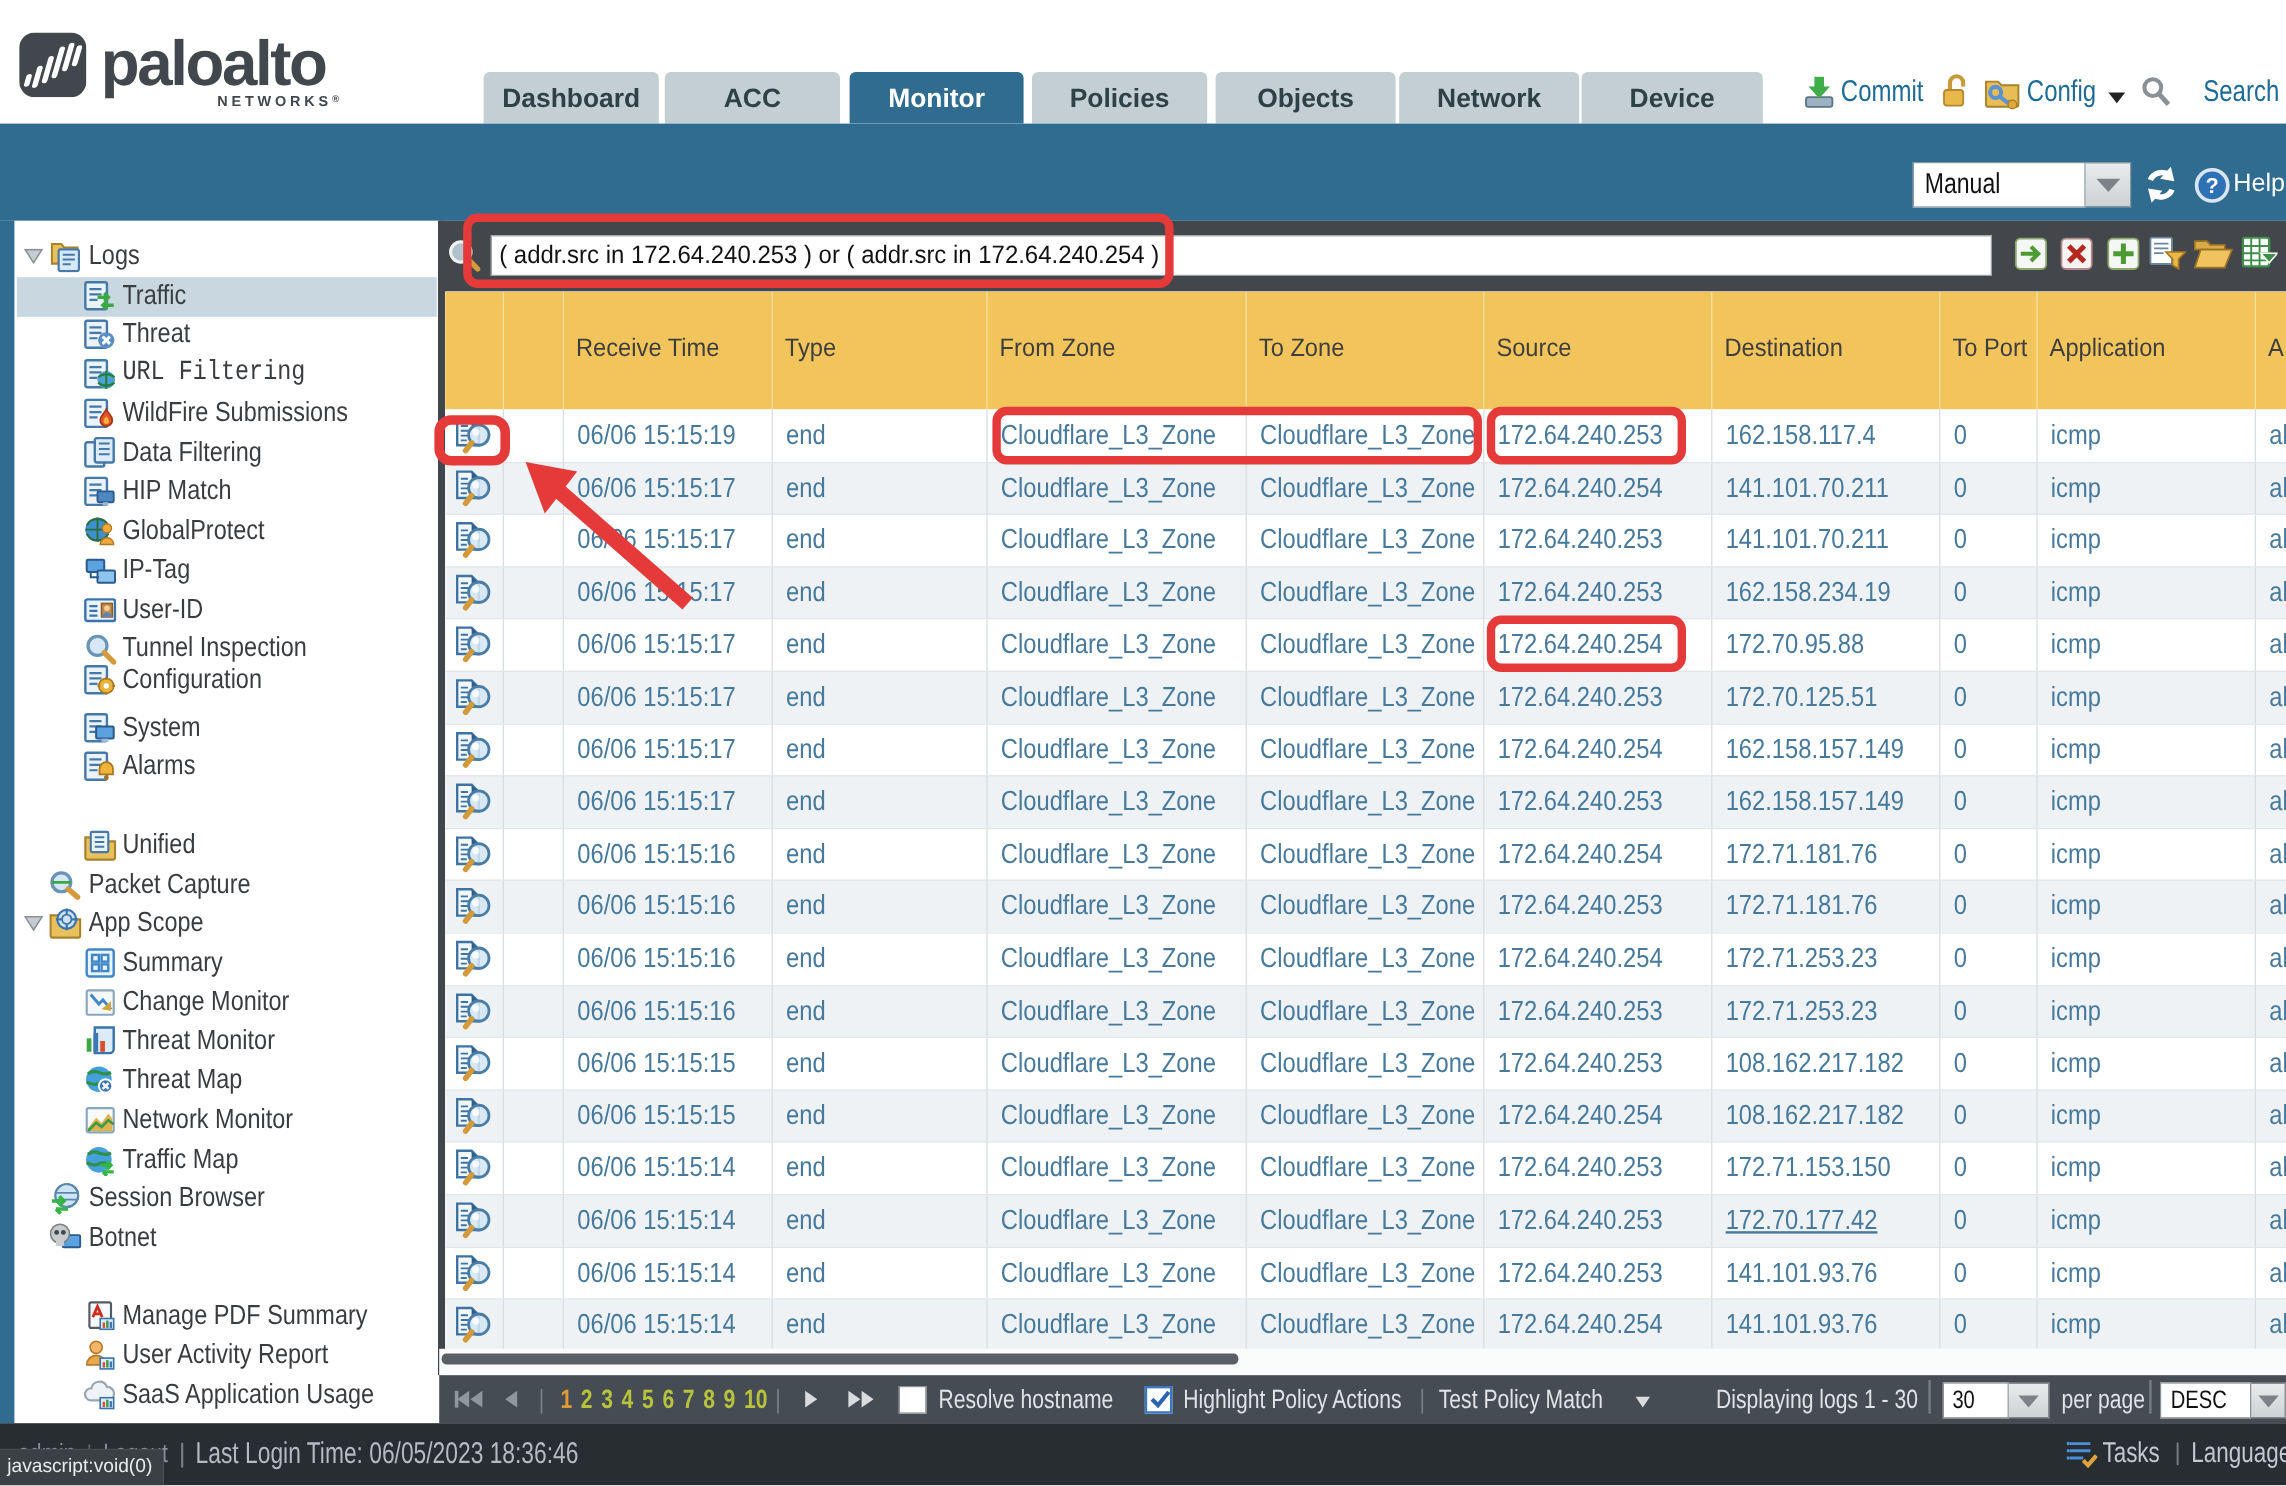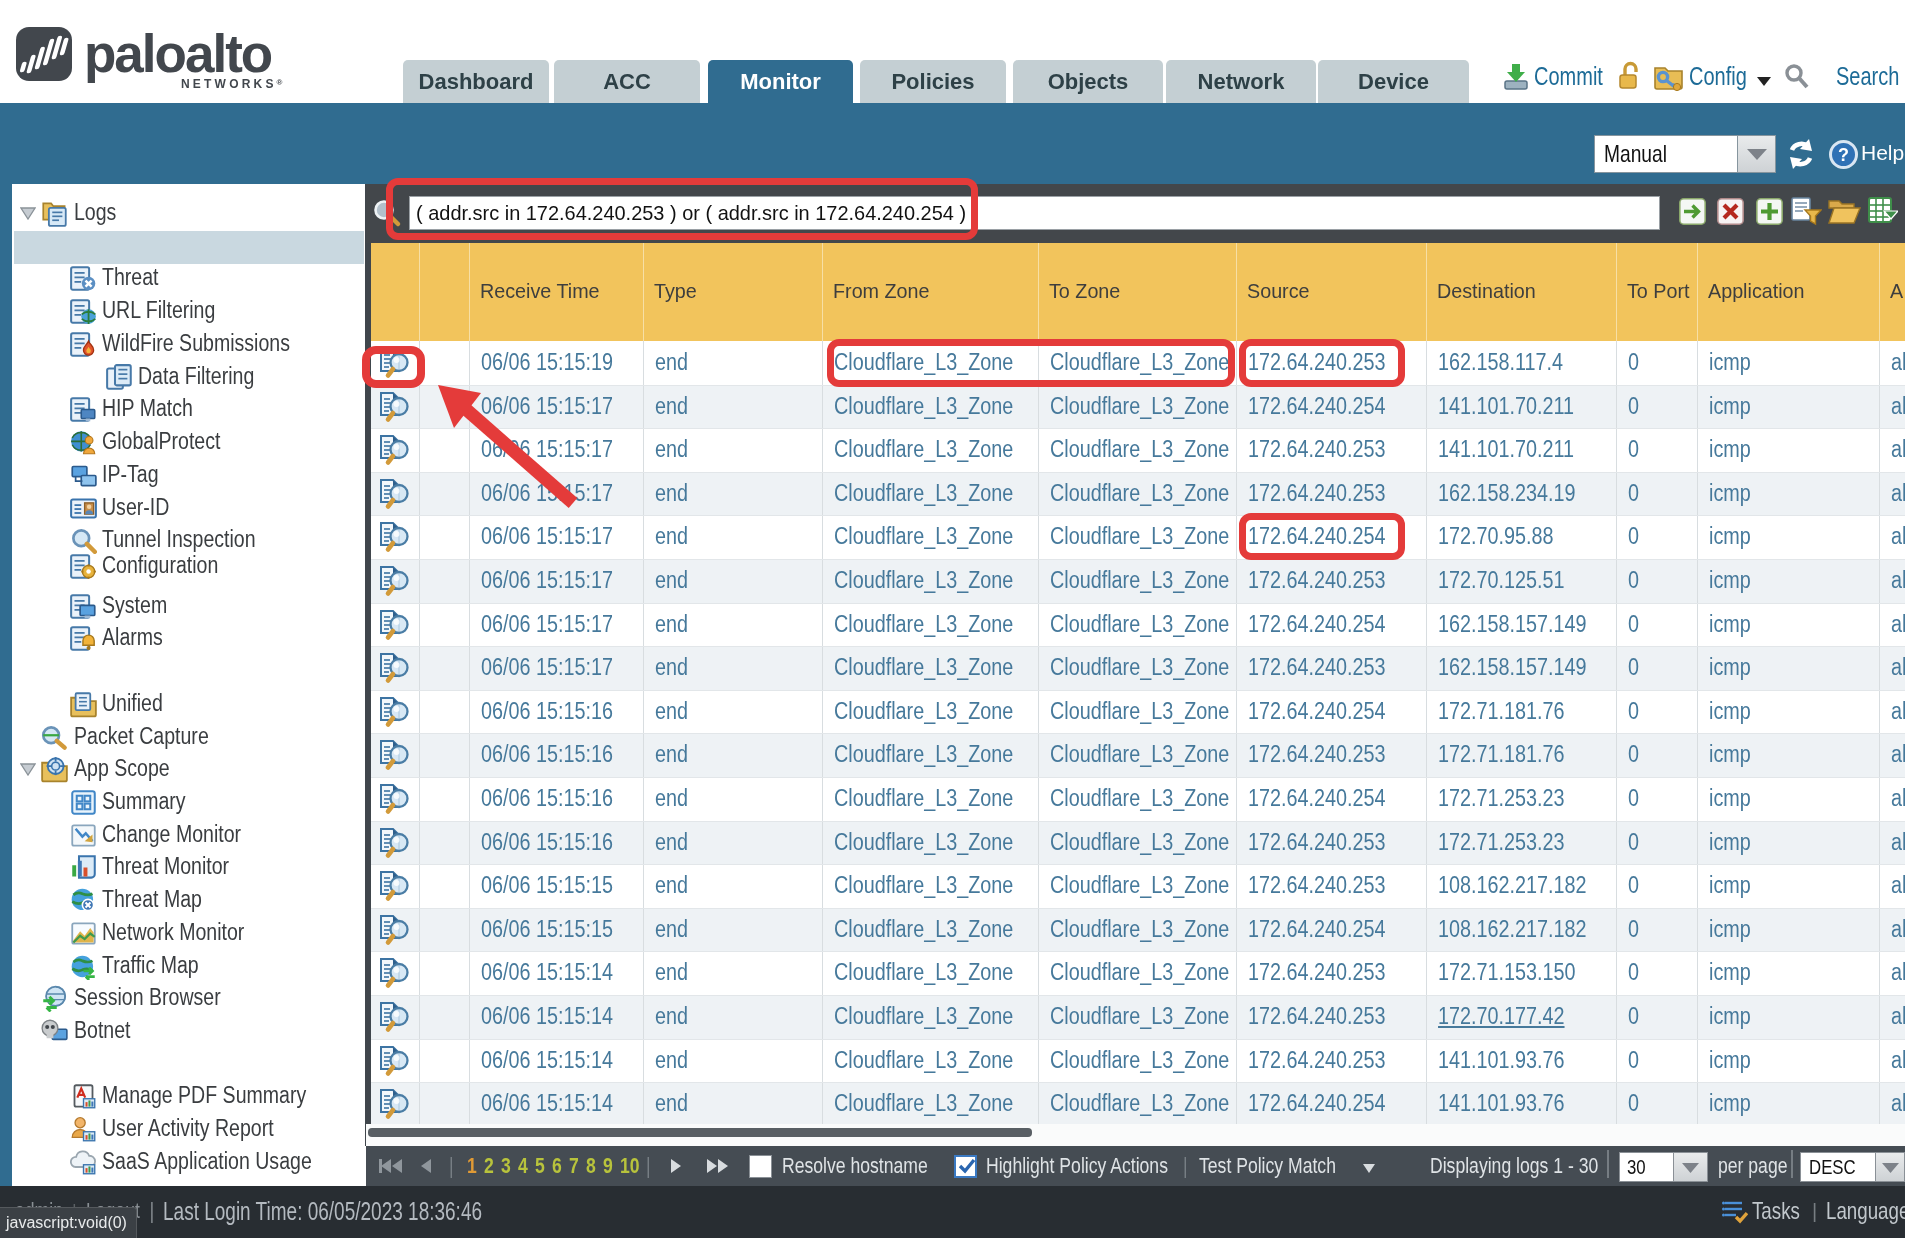--- a/index.html
+++ b/index.html
@@ -112,60 +112,73 @@
           <rect x="7" y="7" width="15" height="16" rx="1.5" fill="#d7e9f7" stroke="#4779a8" stroke-width="1.6"></rect>
           <g stroke="#4779a8" stroke-width="1.5">
             <line x1="10" y1="11" x2="19" y2="11"></line>
             <line x1="10" y1="14.5" x2="19" y2="14.5"></line>
             <line x1="10" y1="18" x2="16" y2="18"></line>
           </g>
         </svg>
         <span class="lbl" style="left:62px;">Logs</span>
       </div>
 <div class="hilite" style="top:46.7px;"></div>
-<div class="si" style="left:0;top:79.4px;width:354px;">
+      <div class="si" style="left:0;top:46.7px;width:354px;">
         <svg style="left:58px" width="27" height="27" viewBox="0 0 24 24">
           <rect x="1" y="2" width="16" height="20" rx="1.5" fill="#eaf2fa" stroke="#4779a8" stroke-width="1.8"></rect>
           <g stroke="#4779a8" stroke-width="1.6">
             <line x1="4" y1="7" x2="13" y2="7"></line>
             <line x1="4" y1="11" x2="13" y2="11"></line>
             <line x1="4" y1="15" x2="10" y2="15"></line>
           </g>
-          <circle cx="16.5" cy="16.5" r="6" fill="#5b8fc3"></circle>
-          <path d="M13.8 13.8 l5.4 5.4 m0 -5.4 l-5.4 5.4" stroke="#fff" stroke-width="2.2"></path>
-        </svg>
-        <span class="lbl" style="left:90px;">Threat</span>
-      </div>
-<div class="si" style="left:0;top:112.2px;width:354px;">
+          <path d="M10 13 h8 m-3 -3 l3 3 l-3 3" stroke="#3aa843" stroke-width="2.6" fill="none"></path>
+          <path d="M22 19 h-8 m3 -3 l-3 3 l3 3" stroke="#3aa843" stroke-width="2.6" fill="none"></path>
+        </svg>
+        <span class="lbl" style="left:90px;">Traffic</span>
+      </div>
+<div class="si" style="left:0;top:79.4px;width:354px;">
         <svg style="left:58px" width="27" height="27" viewBox="0 0 24 24">
           <rect x="1" y="2" width="16" height="20" rx="1.5" fill="#eaf2fa" stroke="#4779a8" stroke-width="1.8"></rect>
           <g stroke="#4779a8" stroke-width="1.6">
             <line x1="4" y1="7" x2="13" y2="7"></line>
             <line x1="4" y1="11" x2="13" y2="11"></line>
             <line x1="4" y1="15" x2="10" y2="15"></line>
           </g>
-          <circle cx="16.5" cy="16.5" r="6.5" fill="#4aa2d9"></circle>
-          <path d="M10.5 14.5 a9 9 0 0 1 12 0 M10.5 18.5 a9 9 0 0 0 12 0 M16.5 10 v13" stroke="#2b7d3c" stroke-width="1.6" fill="none"></path>
-        </svg>
-        <span class="lbl" style="left:90px;">URL Filtering</span>
-      </div>
-<div class="si" style="left:0;top:144.9px;width:354px;">
+          <circle cx="16.5" cy="16.5" r="6" fill="#5b8fc3"></circle>
+          <path d="M13.8 13.8 l5.4 5.4 m0 -5.4 l-5.4 5.4" stroke="#fff" stroke-width="2.2"></path>
+        </svg>
+        <span class="lbl" style="left:90px;">Threat</span>
+      </div>
+<div class="si" style="left:0;top:112.2px;width:354px;font-family:Liberation Mono, monospace;">
         <svg style="left:58px" width="27" height="27" viewBox="0 0 24 24">
           <rect x="1" y="2" width="16" height="20" rx="1.5" fill="#eaf2fa" stroke="#4779a8" stroke-width="1.8"></rect>
           <g stroke="#4779a8" stroke-width="1.6">
             <line x1="4" y1="7" x2="13" y2="7"></line>
             <line x1="4" y1="11" x2="13" y2="11"></line>
             <line x1="4" y1="15" x2="10" y2="15"></line>
           </g>
+          <circle cx="16.5" cy="16.5" r="6.5" fill="#4aa2d9"></circle>
+          <path d="M10.5 14.5 a9 9 0 0 1 12 0 M10.5 18.5 a9 9 0 0 0 12 0 M16.5 10 v13" stroke="#2b7d3c" stroke-width="1.6" fill="none"></path>
+        </svg>
+        <span class="lbl" style="left:90px;">URL Filtering</span>
+      </div>
+<div class="si" style="left:0;top:144.9px;width:354px;">
+        <svg style="left:58px" width="27" height="27" viewBox="0 0 24 24">
+          <rect x="1" y="2" width="16" height="20" rx="1.5" fill="#eaf2fa" stroke="#4779a8" stroke-width="1.8"></rect>
+          <g stroke="#4779a8" stroke-width="1.6">
+            <line x1="4" y1="7" x2="13" y2="7"></line>
+            <line x1="4" y1="11" x2="13" y2="11"></line>
+            <line x1="4" y1="15" x2="10" y2="15"></line>
+          </g>
           <path d="M16.5 9 c1 3 4.5 4 4.5 8 a4.5 4.5 0 0 1 -9 0 c0 -3.5 2.5 -4 4.5 -8z" fill="#e3542c" stroke="#a33311" stroke-width="1.2"></path>
           <path d="M16.5 14 c.8 1.8 2 2 2 3.8 a2 2 0 0 1 -4 0 c0 -1.8 1.2 -2 2 -3.8z" fill="#f2b33a"></path>
         </svg>
         <span class="lbl" style="left:90px;">WildFire Submissions</span>
       </div>
-<div class="si" style="left:0;top:177.6px;width:354px;margin-left:36px;">
+<div class="si" style="left:0;top:177.6px;width:354px;">
         <svg style="left:58px" width="27" height="27" viewBox="0 0 24 24">
           <rect x="1" y="4" width="14" height="18" rx="1.5" fill="#eaf2fa" stroke="#4779a8" stroke-width="1.8"></rect>
           <rect x="8" y="1" width="14" height="18" rx="1.5" fill="#dcebf7" stroke="#4779a8" stroke-width="1.8"></rect>
           <g stroke="#4779a8" stroke-width="1.5">
             <line x1="11" y1="5" x2="19" y2="5"></line>
             <line x1="11" y1="9" x2="19" y2="9"></line>
             <line x1="11" y1="13" x2="19" y2="13"></line>
           </g>
         </svg>
         <span class="lbl" style="left:90px;">Data Filtering</span>

